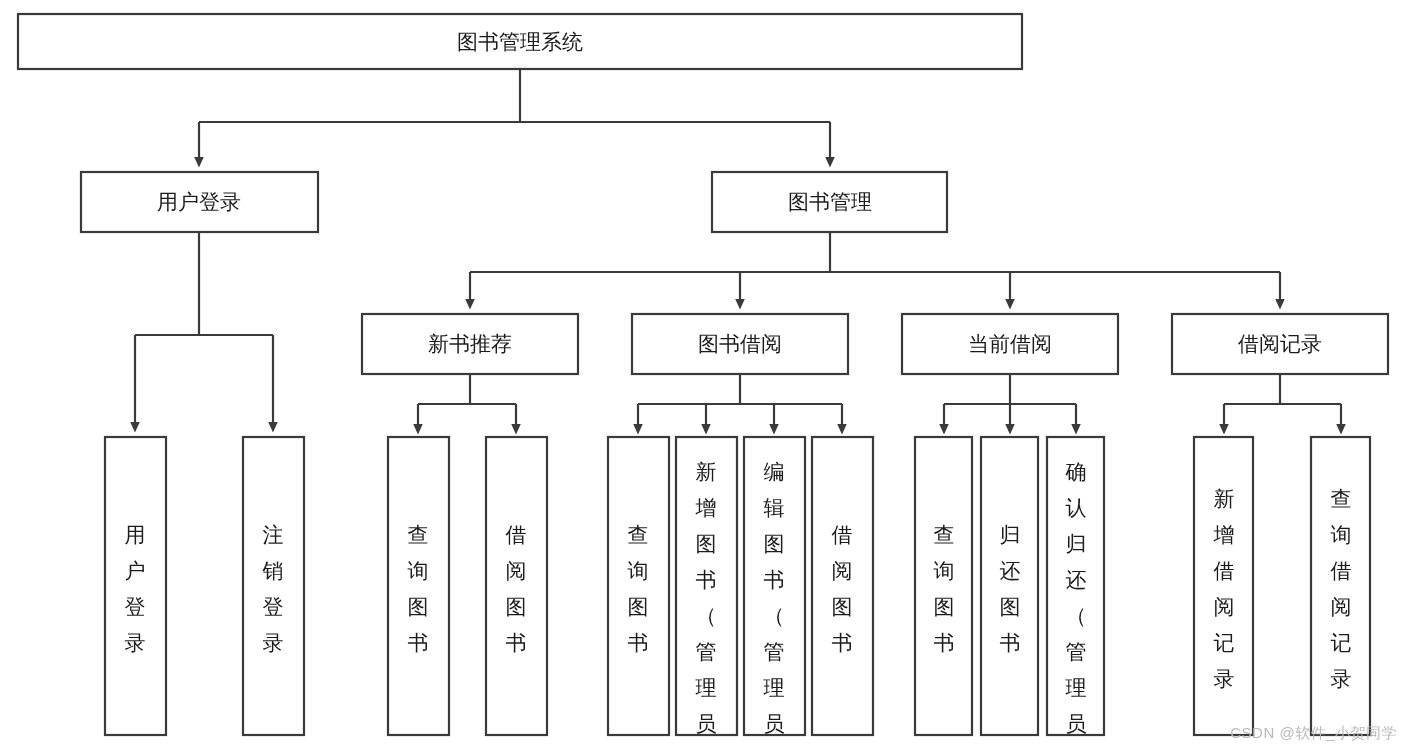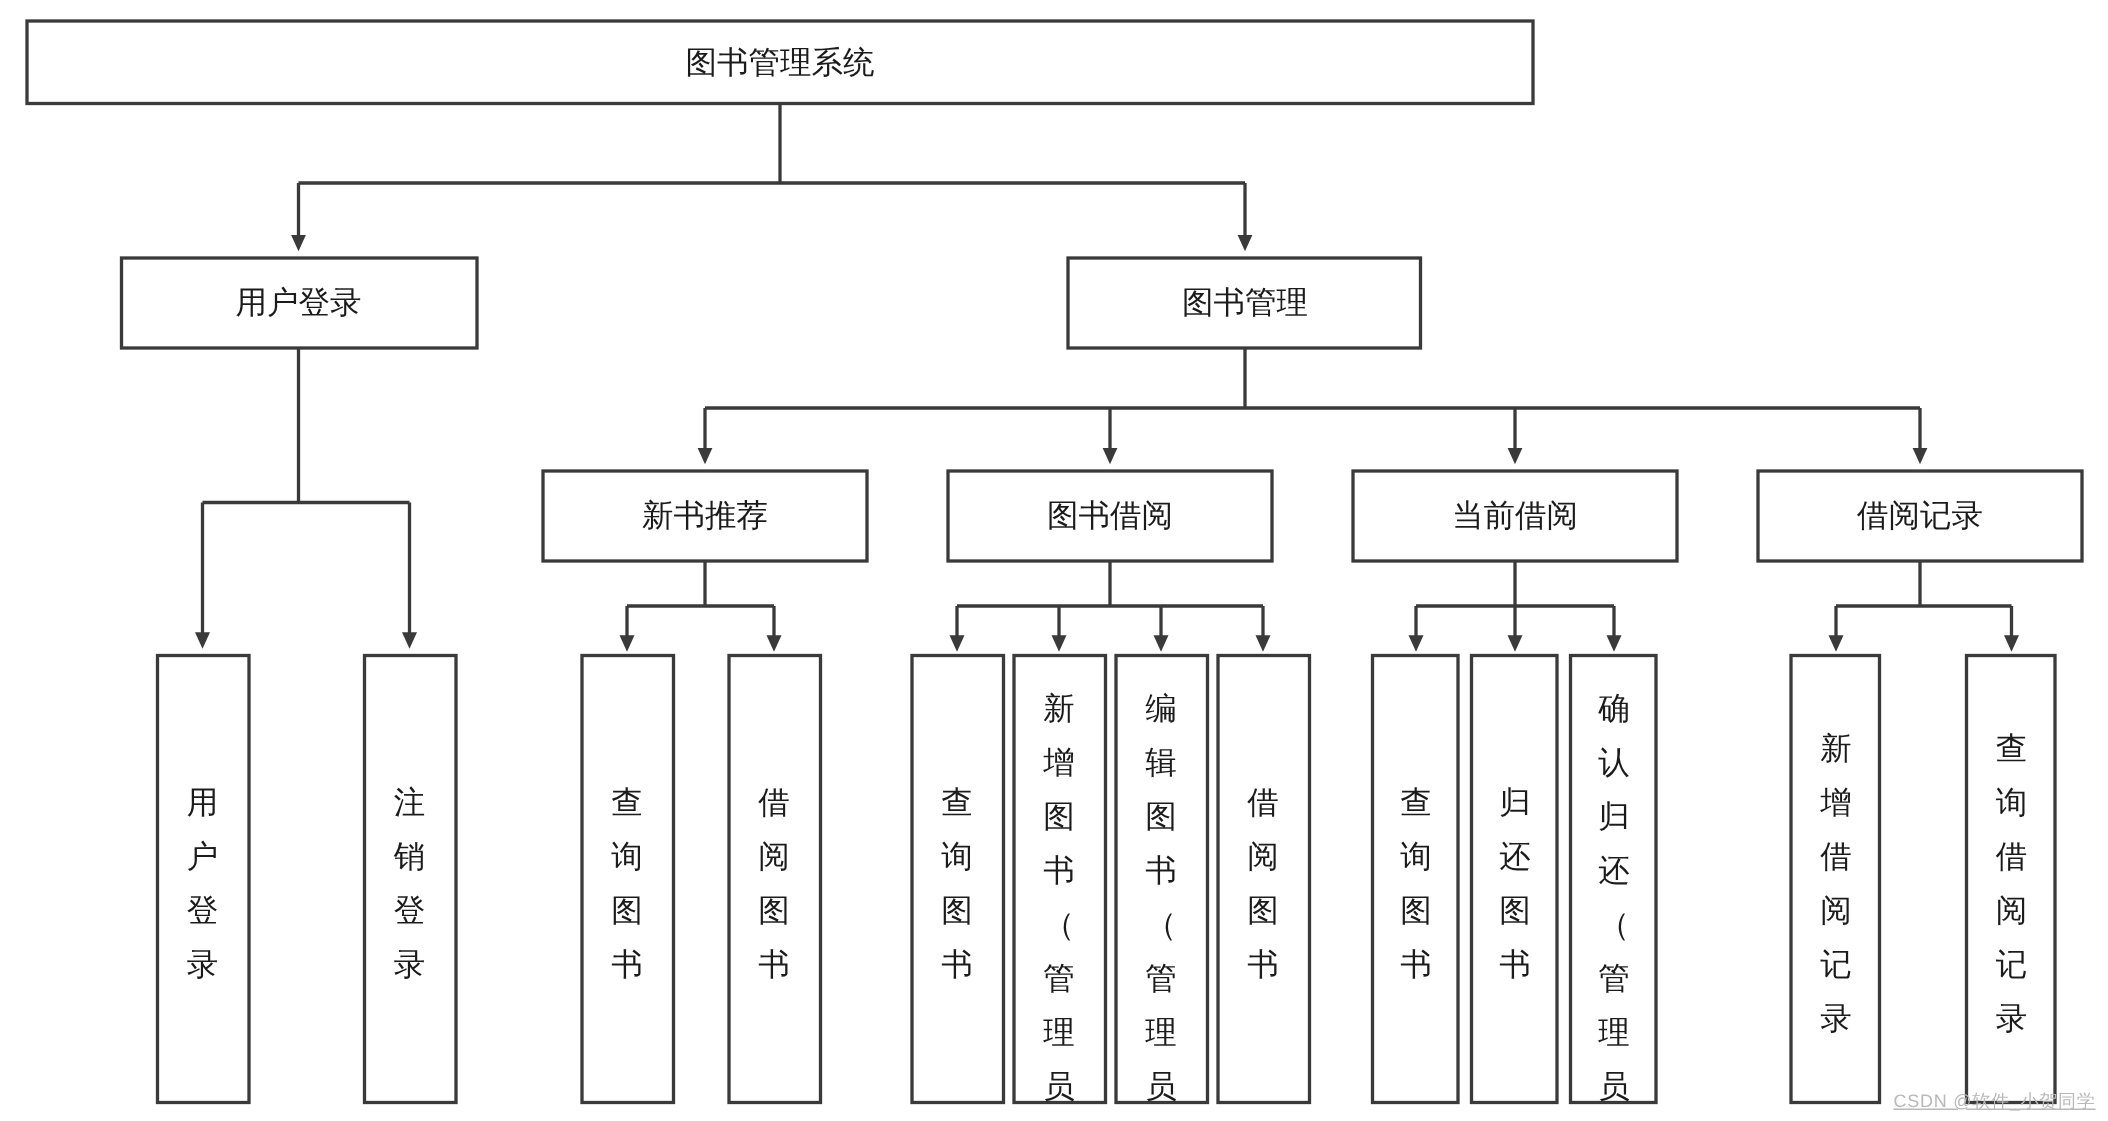--- a/index.html
+++ b/index.html
@@ -53,26 +53,25 @@
     font-family: "Liberation Sans", sans-serif;
     font-size: 21px;
     fill: #1b1b1b;
     text-anchor: middle;
   }
   .watermark {
     position: absolute;
     right: 8px;
     bottom: 4px;
     font-family: "Liberation Sans", sans-serif;
-    font-size: 12px;
+    font-size: 15px;
     color: #b9b9b9;
     white-space: nowrap;
     letter-spacing: 0.5px;
     user-select: none;
-    text-decoration: underline;
   }
 </style>
 </head>
 <body>
 
 <div id="diagram-root">
   <svg id="flowchart" viewBox="0 0 1405 747" xmlns="http://www.w3.org/2000/svg">
     <defs>
       <marker id="arrow" markerWidth="14" markerHeight="14" refX="1.5" refY="5" orient="auto" markerUnits="userSpaceOnUse">
         <path d="M0,0 L0,10 L11,5 z" class="arrow-head"></path>

